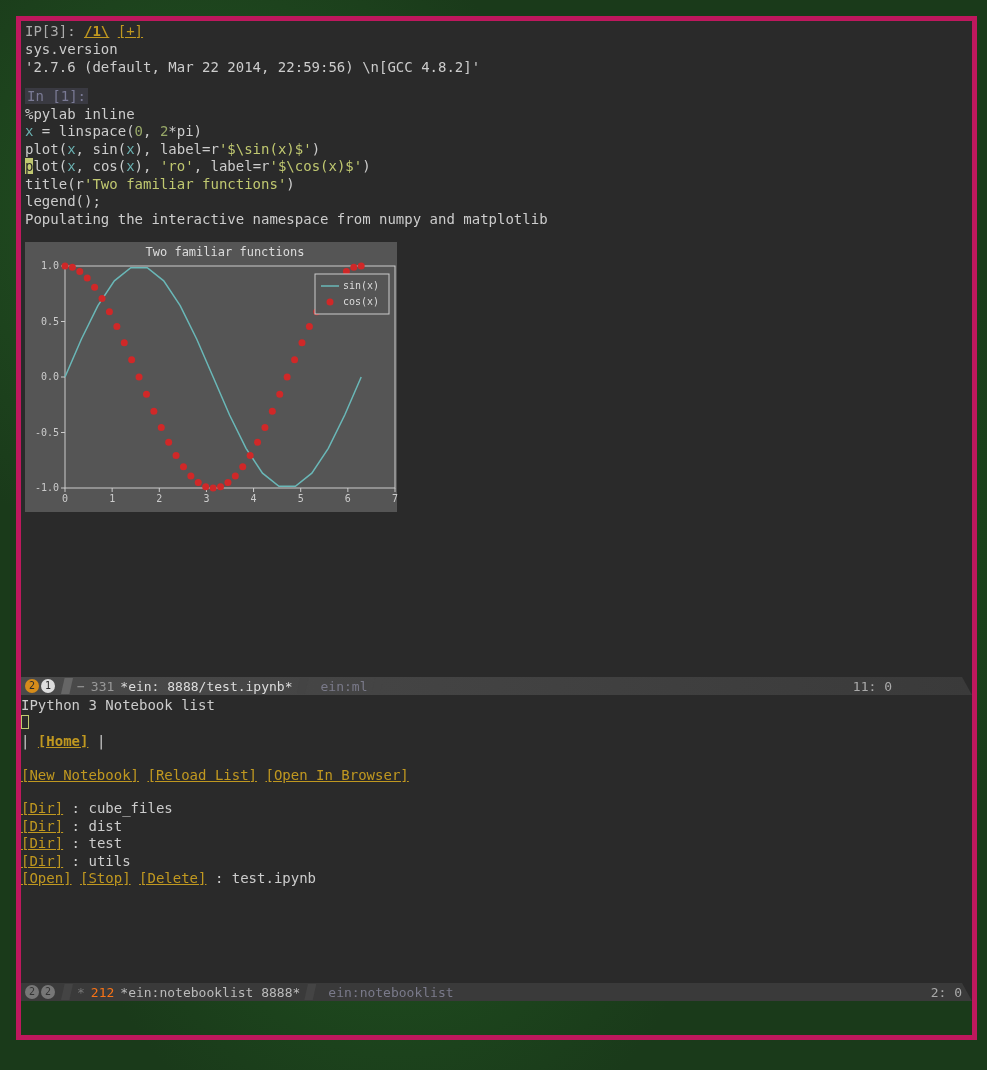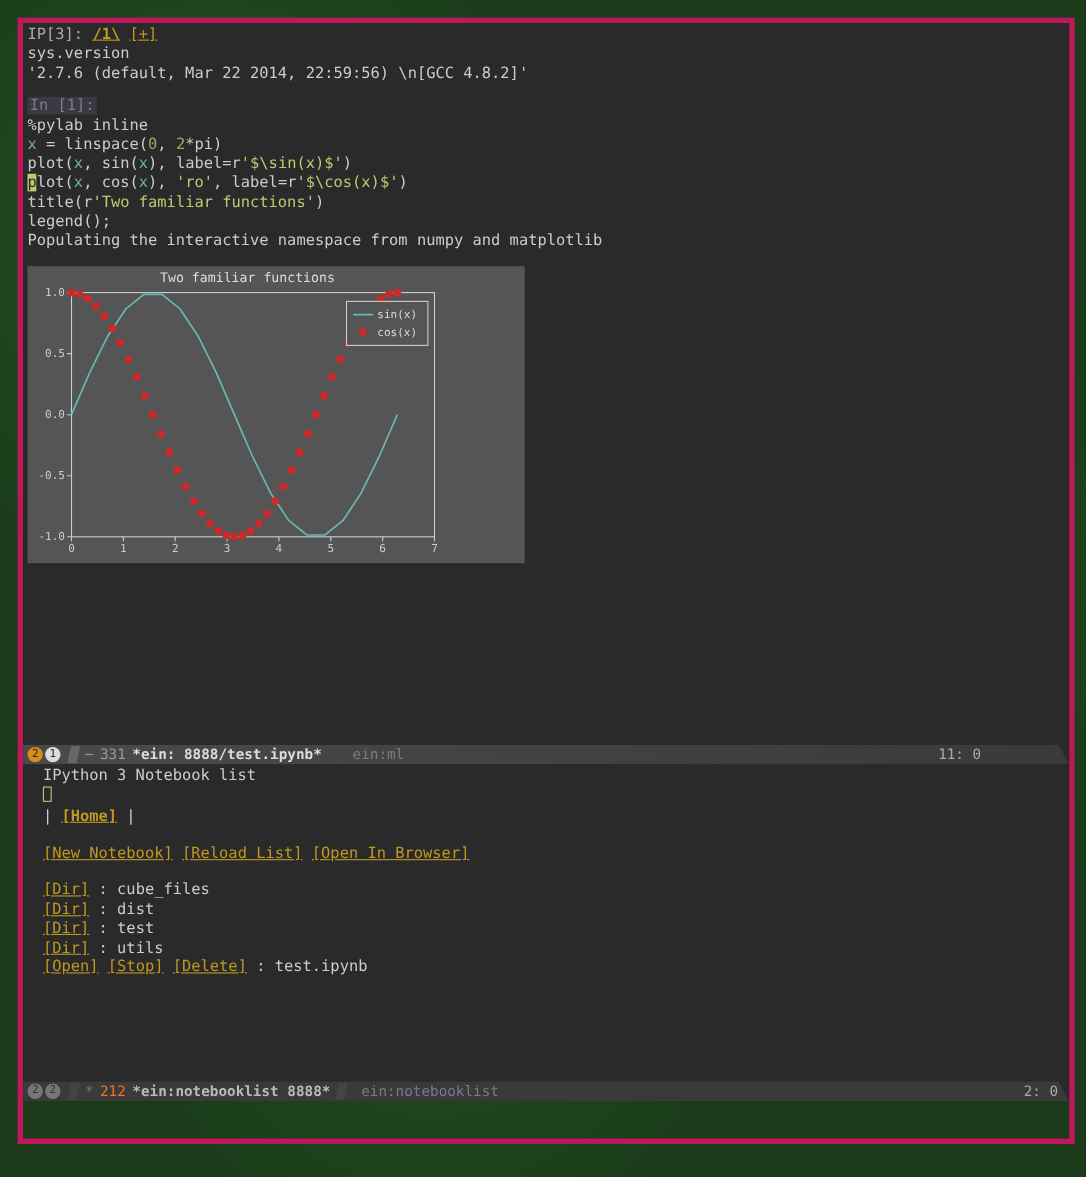--- a/index.html
+++ b/index.html
@@ -42,21 +42,21 @@
     color: #ccc;
   }
   .prompt-in { background: #3a3a42; color: #7a7a95; padding: 0 2px; }
   .num { color: #98a868; }
   .str { color: #c0c870; }
   .var { color: #6ab0b0; }
   .cursor-block { background: #c0c870; color: #2a2a2a; }
   .chart {
     background: #555;
     margin: 10px 4px 4px 4px;
-    width: 452px;
+    width: 372px;
     height: 270px;
     position: relative;
     color: #ddd;
     font-size: 11px;
   }
   .modeline {
     position: absolute;
     bottom: 0; left: 0; right: 0;
     height: 18px;
     background: linear-gradient(to right, #4a4a4a 0%, #3a3a3a 100%);
@@ -72,25 +72,25 @@
     width: 14px; height: 14px;
     border-radius: 7px;
     text-align: center;
     font-size: 10px;
     line-height: 14px;
     margin-right: 2px;
   }
   .circle.orange { background: #d68c1a; color: #2a2a2a; }
   .circle.white { background: #ddd; color: #2a2a2a; }
   .circle.gray { background: #777; color: #333; }
-  .buffer-name { color: #ddd; font-weight: bold; }
+  .buffer-name { color: #ddd; font-weight: normal; }
   .mode-mode { color: #7a7a8a; margin-left: 8px; }
   .mode-right { position: absolute; right: 10px; color: #aaa; }
   .mode-bottom { position: absolute; right: 10px; color: #aaa; margin-top: 40px; }
-  .nb-body { padding: 2px 18px; color: #ccc; line-height: 1.25; }
+  .nb-body { padding: 2px 0; color: #ccc; line-height: 1.25; }
   .nb-btn { color: #c09820; text-decoration: underline; cursor: pointer; }
   .nb-dir { color: #c09820; text-decoration: underline; }
   .cursor-empty {
     display: inline-block;
     width: 8px; height: 14px;
     border: 1px solid #c0c870;
   }
   .skew-sep {
     display: inline-block;
     width: 12px; height: 16px;

